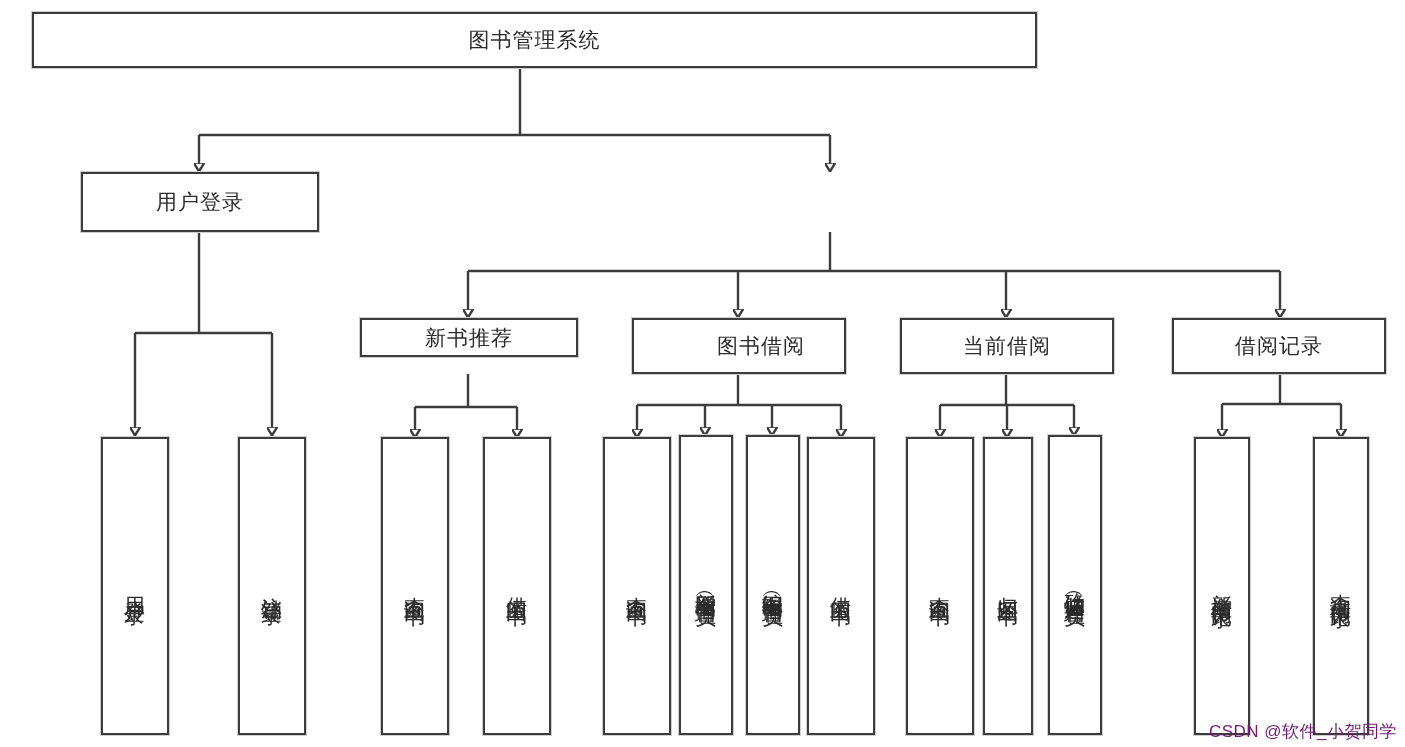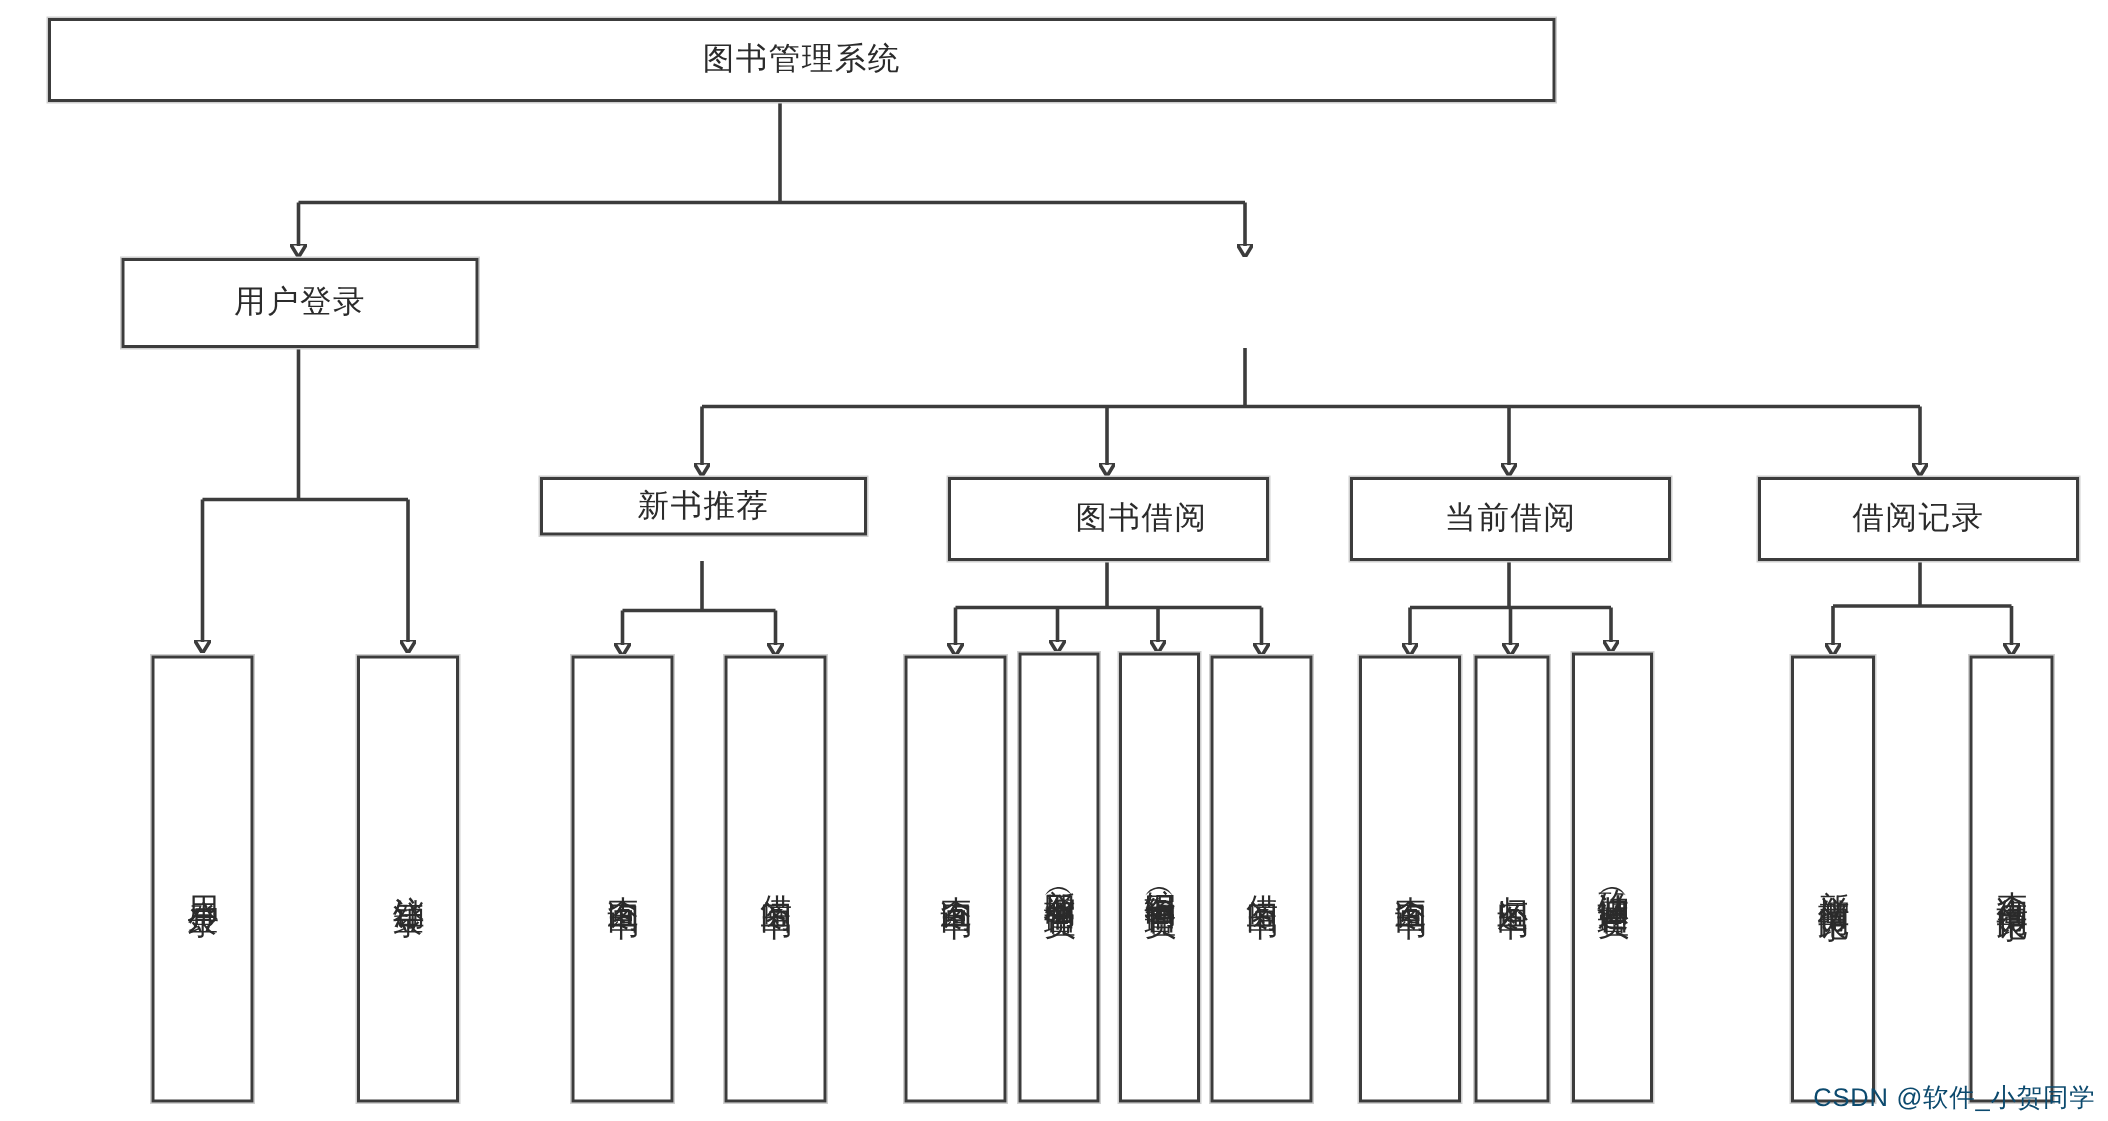--- a/index.html
+++ b/index.html
@@ -47,21 +47,21 @@
     text-orientation:upright;
     letter-spacing:3px;
     line-height:1;
     white-space:nowrap;
   }
   .leaf.tall .vlbl{font-size:21px;letter-spacing:2px;}
   .watermark{
     position:absolute;
     right:8px;
     bottom:4px;
-    color:#0c4a6e;
+    color:#701a75;
     font-size:17px;
     letter-spacing:0.5px;
     white-space:nowrap;
     z-index:5;
   }
   svg#links{position:absolute;left:0;top:0;width:1405px;height:747px;pointer-events:none;}
   svg#links line, svg#links path{stroke:#3c3c3c;stroke-width:2.4;fill:none;}
 </style>
 </head>
 <body>

